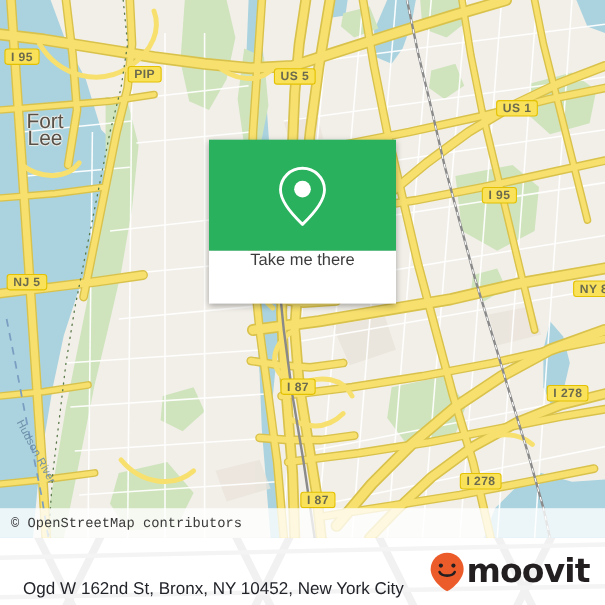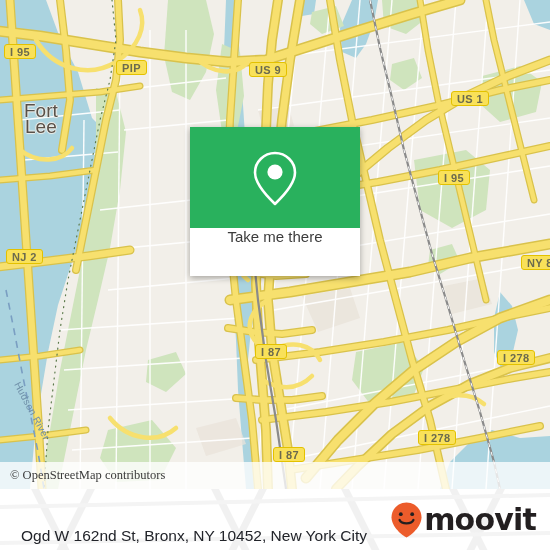--- a/index.html
+++ b/index.html
@@ -114,21 +114,21 @@
     top: 462px;
     width: 550px;
     height: 27px;
     background: rgba(255,255,255,0.78);
     display: flex;
     align-items: center;
   }
   #attribution-text {
     color: #3a3a3a;
     font-size: 12.5px;
-    font-family: Liberation Serif, serif;
+    font-family: Liberation Mono, monospace;
     padding-left: 10px;
   }
 
   
   #footer {
     position: absolute;
     left: 0;
     top: 489px;
     width: 550px;
     height: 61px;
@@ -374,24 +374,24 @@
 
         <g stroke="#7a9ec2" fill="none" stroke-width="1.6" stroke-dasharray="7 6">
           <path d="M 6 290 L 14 330 L 22 372 L 30 412 L 38 452 L 44 489"></path>
         </g>
 
       </g>
     </svg>
 
     <div class="shield" style="left:4px;  top:44px;">I 95</div>
     <div class="shield" style="left:88px; top:60px;margin-left:28px;">PIP</div>
-    <div class="shield" style="left:249px;top:62px;">US 9</div>
+    <div class="shield" style="left:249px;top:62px;">US 5</div>
     <div class="shield" style="left:451px;top:91px;text-align:center;">US 1</div>
     <div class="shield" style="left:438px;top:170px;">I 95</div>
-    <div class="shield" style="left:6px;  top:249px;">NJ 2</div>
+    <div class="shield" style="left:6px;  top:249px;">NJ 5</div>
     <div class="shield" style="left:521px;top:255px;">NY 8</div>
     <div class="shield" style="left:255px;top:344px;">I 87</div>
     <div class="shield" style="left:497px;top:350px;">I 278</div>
     <div class="shield" style="left:273px;top:447px;">I 87</div>
     <div class="shield" style="left:418px;top:430px;">I 278</div>
 
     <div class="place-label" style="left:24px; top:103px;">Fort
 Lee</div>
 
     <div class="water-label" style="left:22px; top:380px; transform: rotate(62deg); transform-origin: 0 0;">Hudson River</div>

